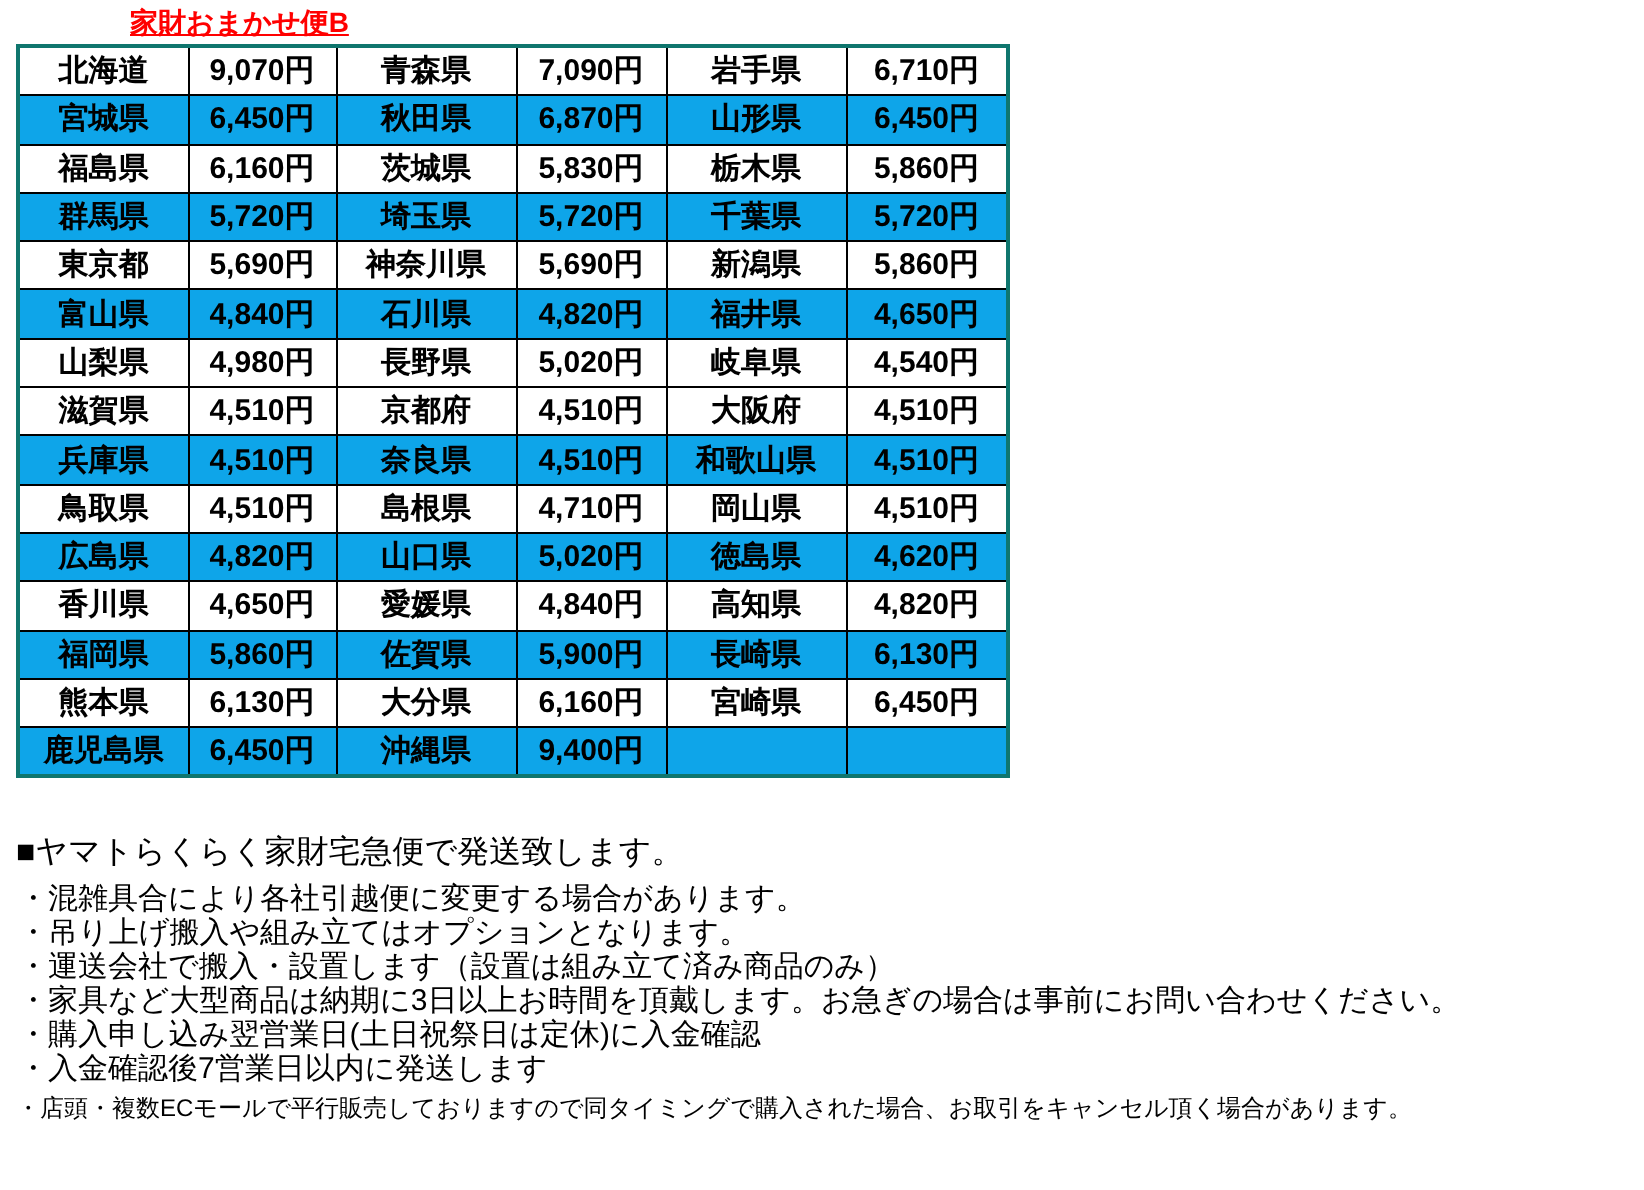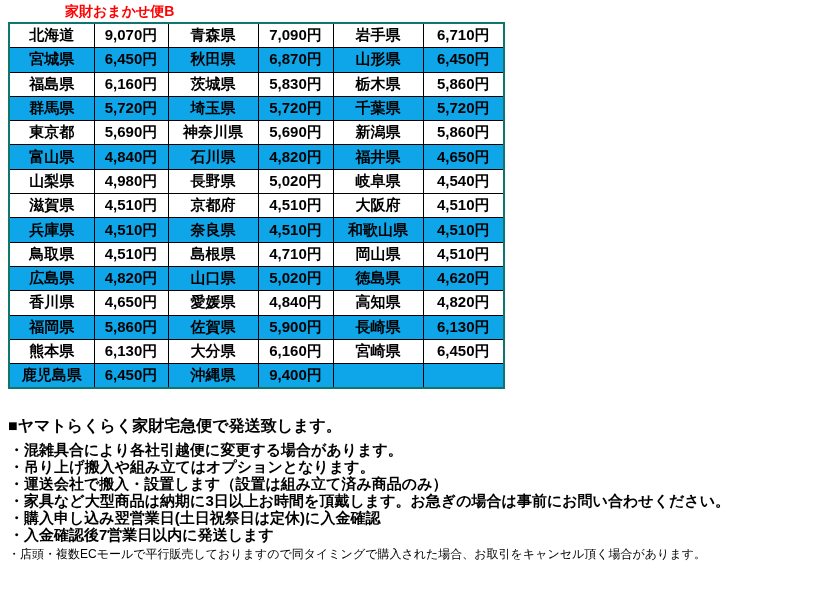--- a/index.html
+++ b/index.html
@@ -17,20 +17,21 @@
     height: 595px;
   }
   .table-title {
     position: absolute;
     left: 65px;
     top: 3px;
     font-size: 14px;
     font-weight: bold;
     color: #ff0000;
     white-space: nowrap;
+    text-decoration: underline;
   }
   table.fee-table {
     position: absolute;
     left: 8px;
     top: 22px;
     border-collapse: collapse;
     table-layout: fixed;
     border: 2px solid #0f766e;
   }
   table.fee-table td {
@@ -53,32 +54,32 @@
   col.c-price-a { width: 74px; }
   col.c-pref-b { width: 90px; }
   col.c-price-b { width: 75px; }
   col.c-pref-c { width: 90px; }
   col.c-price-c { width: 81px; }
   .notes-heading {
     position: absolute;
     left: 8px;
     top: 416px;
     font-size: 16px;
-    font-weight: bold;
+    font-weight: normal;
     color: #000000;
     white-space: nowrap;
   }
   .notes-list {
     position: absolute;
     left: 9px;
     top: 441px;
   }
   .note-line {
     font-size: 15px;
-    font-weight: bold;
+    font-weight: normal;
     color: #000000;
     line-height: 17px;
     white-space: nowrap;
   }
   .fine-print {
     position: absolute;
     left: 8px;
     top: 546px;
     font-size: 12px;
     font-weight: normal;

